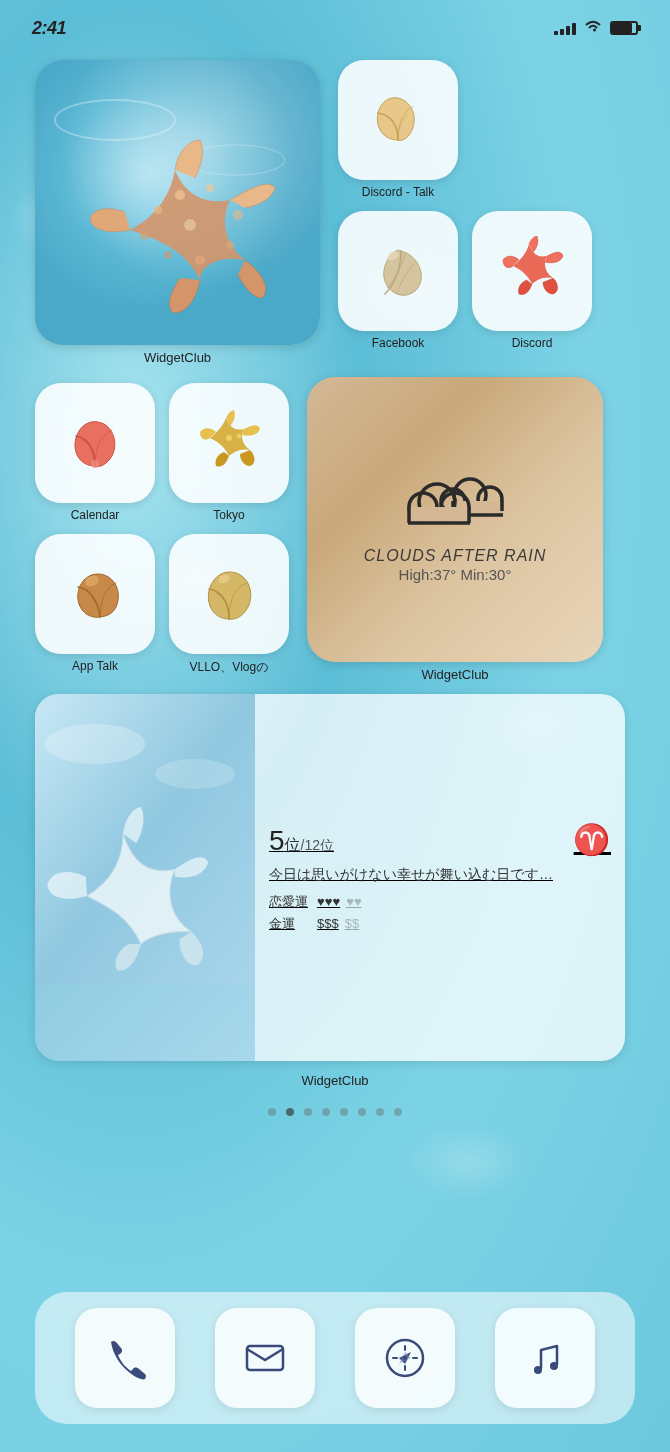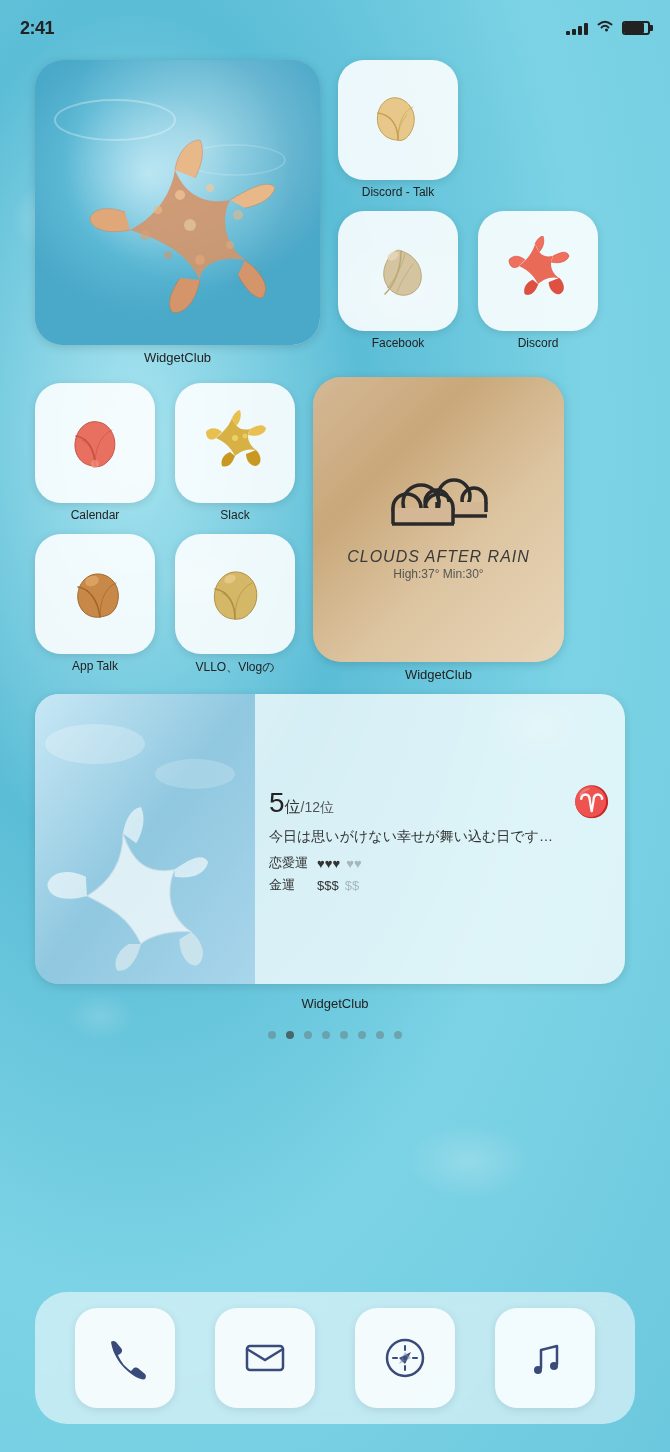--- a/index.html
+++ b/index.html
@@ -37,22 +37,23 @@
       width: 670px;
       height: 1452px;
       z-index: 1;
     }
 
     
     .status-bar {
       display: flex;
       justify-content: space-between;
       align-items: center;
-      padding: 14px 20px 8px;
+      padding: 14px 32px 8px;
       height: 50px;
+      font-style: italic;
     }
     .status-time {
       font-size: 18px;
       font-weight: 600;
       color: #222;
       letter-spacing: -0.5px;
     }
     .status-icons {
       display: flex;
       align-items: center;
@@ -137,21 +138,21 @@
       margin-top: 5px;
     }
 
     .right-col {
       display: flex;
       flex-direction: column;
       gap: 12px;
     }
     .icon-pair {
       display: flex;
-      gap: 20px;
+      gap: 14px;
     }
 
     .app-icon-wrapper {
       display: flex;
       flex-direction: column;
       align-items: center;
       gap: 5px;
     }
     .app-icon {
       width: 120px;
@@ -179,21 +180,21 @@
       align-items: center;
     }
     .left-2col {
       display: flex;
       flex-direction: column;
       gap: 12px;
     }
 
     
     .weather-widget {
-      width: 251px;
+      width: 296px;
       height: 285px;
       border-radius: 28px;
       background: linear-gradient(135deg, #d4b896 0%, #c9a87a 30%, #dcc4a0 60%, #e8d5b8 100%);
       box-shadow: 0 2px 10px rgba(0,0,0,0.15);
       display: flex;
       flex-direction: column;
       align-items: center;
       justify-content: center;
       padding: 12px;
     }
@@ -204,35 +205,36 @@
     .weather-title {
       font-size: 16px;
       font-style: italic;
       letter-spacing: 1px;
       color: #3a3a3a;
       text-transform: uppercase;
       font-weight: 500;
       text-align: center;
     }
     .weather-sub {
-      font-size: 12px;
+      font-size: 15px;
       color: #555;
       margin-top: 1px;
       text-align: center;
     }
 
     
     .horoscope-widget {
       width: 590px;
-      height: 290px;
+      height: 367px;
       border-radius: 24px;
       overflow: hidden;
       box-shadow: 0 2px 10px rgba(0,0,0,0.12);
       display: flex;
       margin-bottom: 12px;
+      text-decoration: underline;
     }
     .horoscope-img {
       width: 220px;
       height: 100%;
       background: linear-gradient(135deg, #b8e0f0 0%, #90cce0 50%, #a8d8ec 100%);
       position: relative;
       overflow: hidden;
       flex-shrink: 0;
     }
     .horoscope-content {
@@ -488,21 +490,21 @@
                   <path d="M40,11 C48,7 54,5 56,11 C54,17 46,19 38,17" fill="#e8c050"></path>
                   <path d="M46,32 C52,38 52,46 46,48 C40,48 36,42 36,36" fill="#c89820"></path>
                   <path d="M25,38 C22,46 18,50 12,48 C10,42 14,36 20,34" fill="#c89820"></path>
                   <path d="M6,20 C0,24 -4,20 -4,14 C0,8 8,10 12,14" fill="#e8c050"></path>
 
                   <circle cx="25" cy="20" r="3" fill="#f0d870" opacity="0.8"></circle>
                   <circle cx="35" cy="18" r="2.5" fill="#f0d870" opacity="0.7"></circle>
                 </g>
               </svg>
             </div>
-            <span class="app-label">Slack</span>
+            <span class="app-label">Tokyo</span>
           </div>
         </div>
         <div class="icon-pair">
 
           <div class="app-icon-wrapper">
             <div class="app-icon">
               <svg width="70" height="70" viewBox="0 0 70 70">
 
                 <path d="M40,58 C26,60 16,48 18,34 C20,20 32,12 44,16 C56,20 62,34 56,48 C52,56 46,57 40,58Z" fill="#c88848" stroke="#a06828" stroke-width="1"></path>
                 <path d="M40,58 C38,42 30,30 18,28" fill="none" stroke="#a06828" stroke-width="1.5" stroke-linecap="round"></path>

